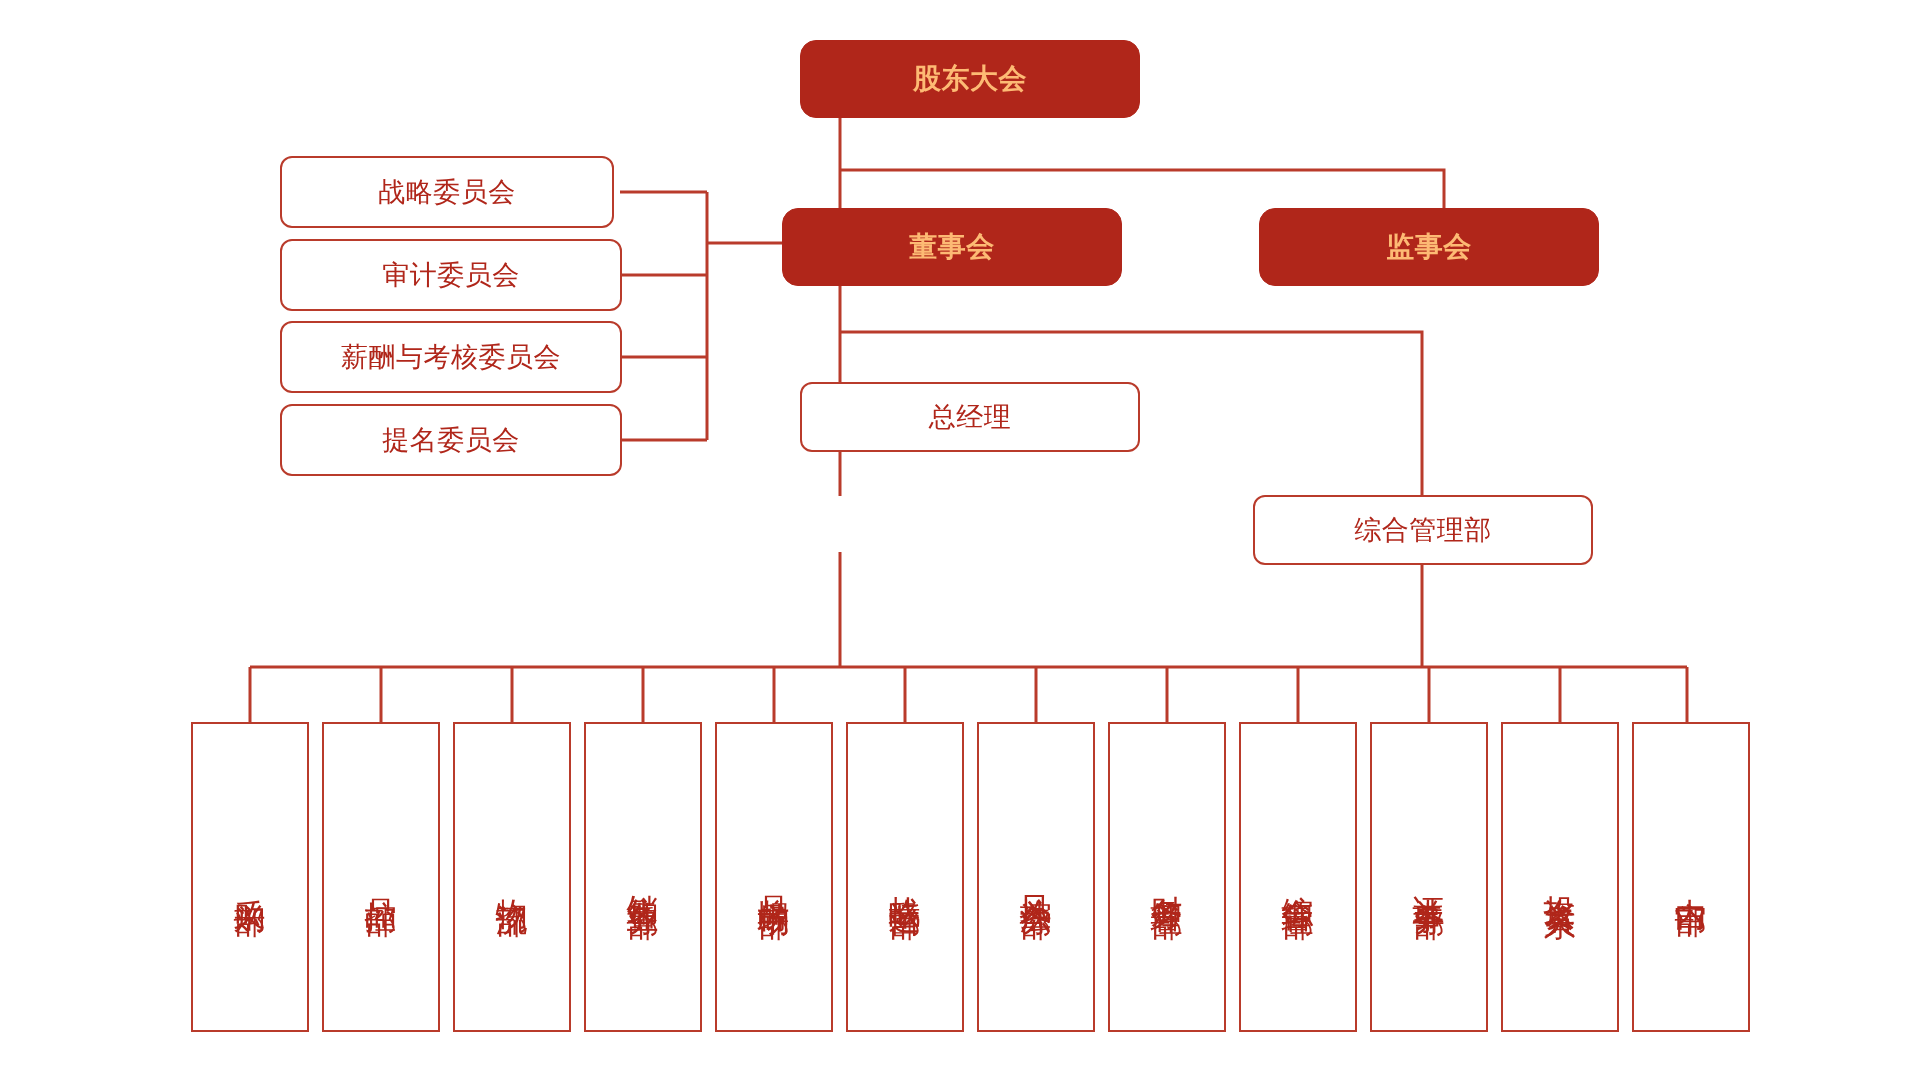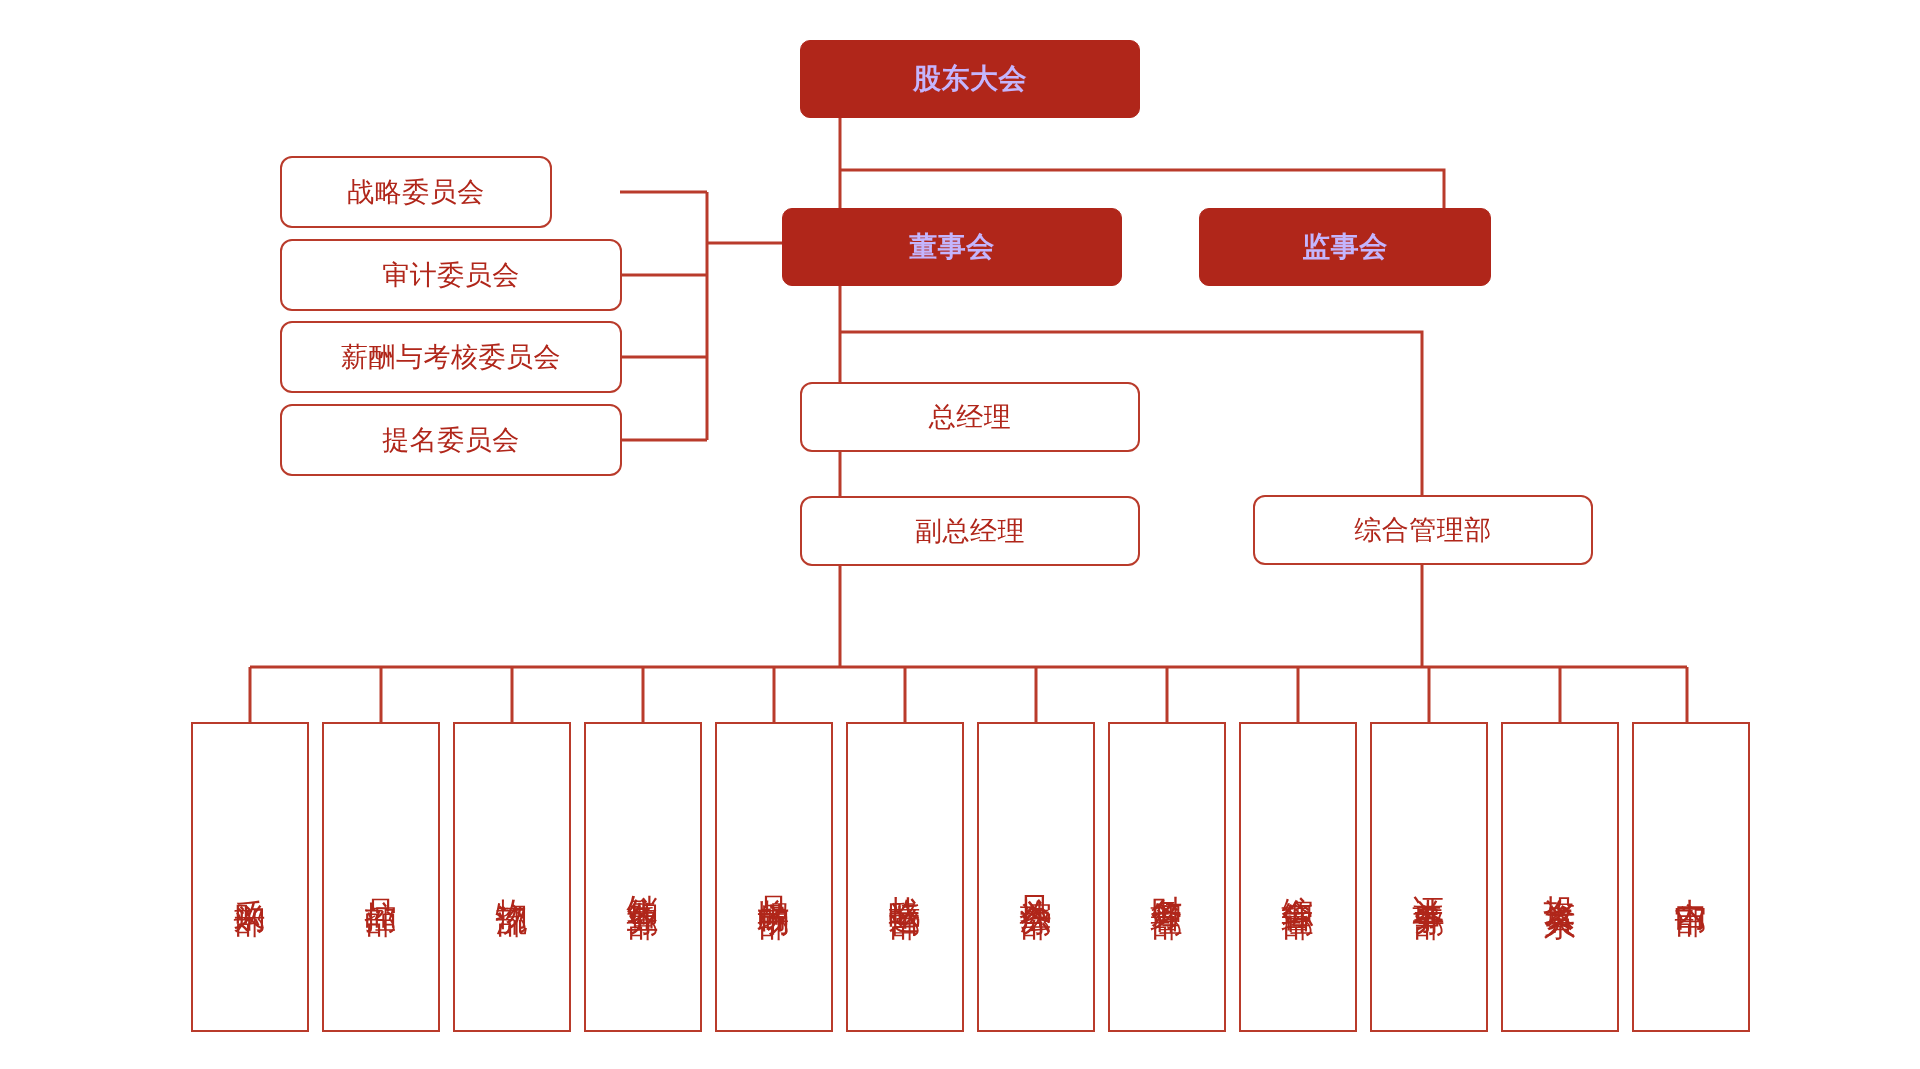--- a/index.html
+++ b/index.html
@@ -31,22 +31,22 @@
     position: absolute;
     box-sizing: border-box;
     display: flex;
     align-items: center;
     justify-content: center;
     text-align: center;
   }
   .node.filled {
     background: #B0261A;
     border: 1px solid #B0261A;
-    border-radius: 10px;
-    color: #c4b5fd;
+    border-radius: 16px;
+    color: #fdba74;
     font-weight: bold;
   }
   .node.outline {
     background: #ffffff;
     border: 2px solid #B93B2B;
     border-radius: 12px;
     color: #B0261A;
   }
   .node.dept {
     background: #ffffff;
@@ -123,47 +123,44 @@
   </svg>
 
   <div class="node filled" style="left:800px; top:40px; width:340px; height:78px;">
     <span class="node-label">股东大会</span>
   </div>
 
   <div class="node filled" style="left:782px; top:208px; width:340px; height:78px;">
     <span class="node-label">董事会</span>
   </div>
 
-  <div class="node filled" style="left:1199px; top:208px; width:292px; height:78px;justify-content:center;">
+  <div class="node filled" style="left:1259px; top:208px; width:340px; height:78px;justify-content:center;">
     <span class="node-label">监事会</span>
   </div>
 
-  <div class="node outline" style="left:280px; top:156px; width:272px; height:72px;">
+  <div class="node outline" style="left:280px; top:156px; width:334px; height:72px;">
     <span class="node-label">战略委员会</span>
   </div>
 
   <div class="node outline" style="left:280px; top:239px; width:342px; height:72px;">
     <span class="node-label">审计委员会</span>
   </div>
 
   <div class="node outline" style="left:280px; top:321px; width:342px; height:72px;">
     <span class="node-label">薪酬与考核委员会</span>
   </div>
 
   <div class="node outline" style="left:280px; top:404px; width:342px; height:72px;">
     <span class="node-label">提名委员会</span>
   </div>
 
   <div class="node outline" style="left:800px; top:382px; width:340px; height:70px;text-align:center;">
     <span class="node-label">总经理</span>
   </div>
 
-  <div class="node outline" style="left:800px; top:496px; width:340px; height:70px;">
-    <span class="node-label">副总经理</span>
-  </div>
 
   <div class="node outline" style="left:1253px; top:495px; width:340px; height:70px;">
     <span class="node-label">综合管理部</span>
   </div>
 
   <div class="node dept" style="left:191px; top:722px; width:118px; height:310px;">
     <span class="node-label">采购部</span>
   </div>
 
   <div class="node dept" style="left:322px; top:722px; width:118px; height:310px;">

